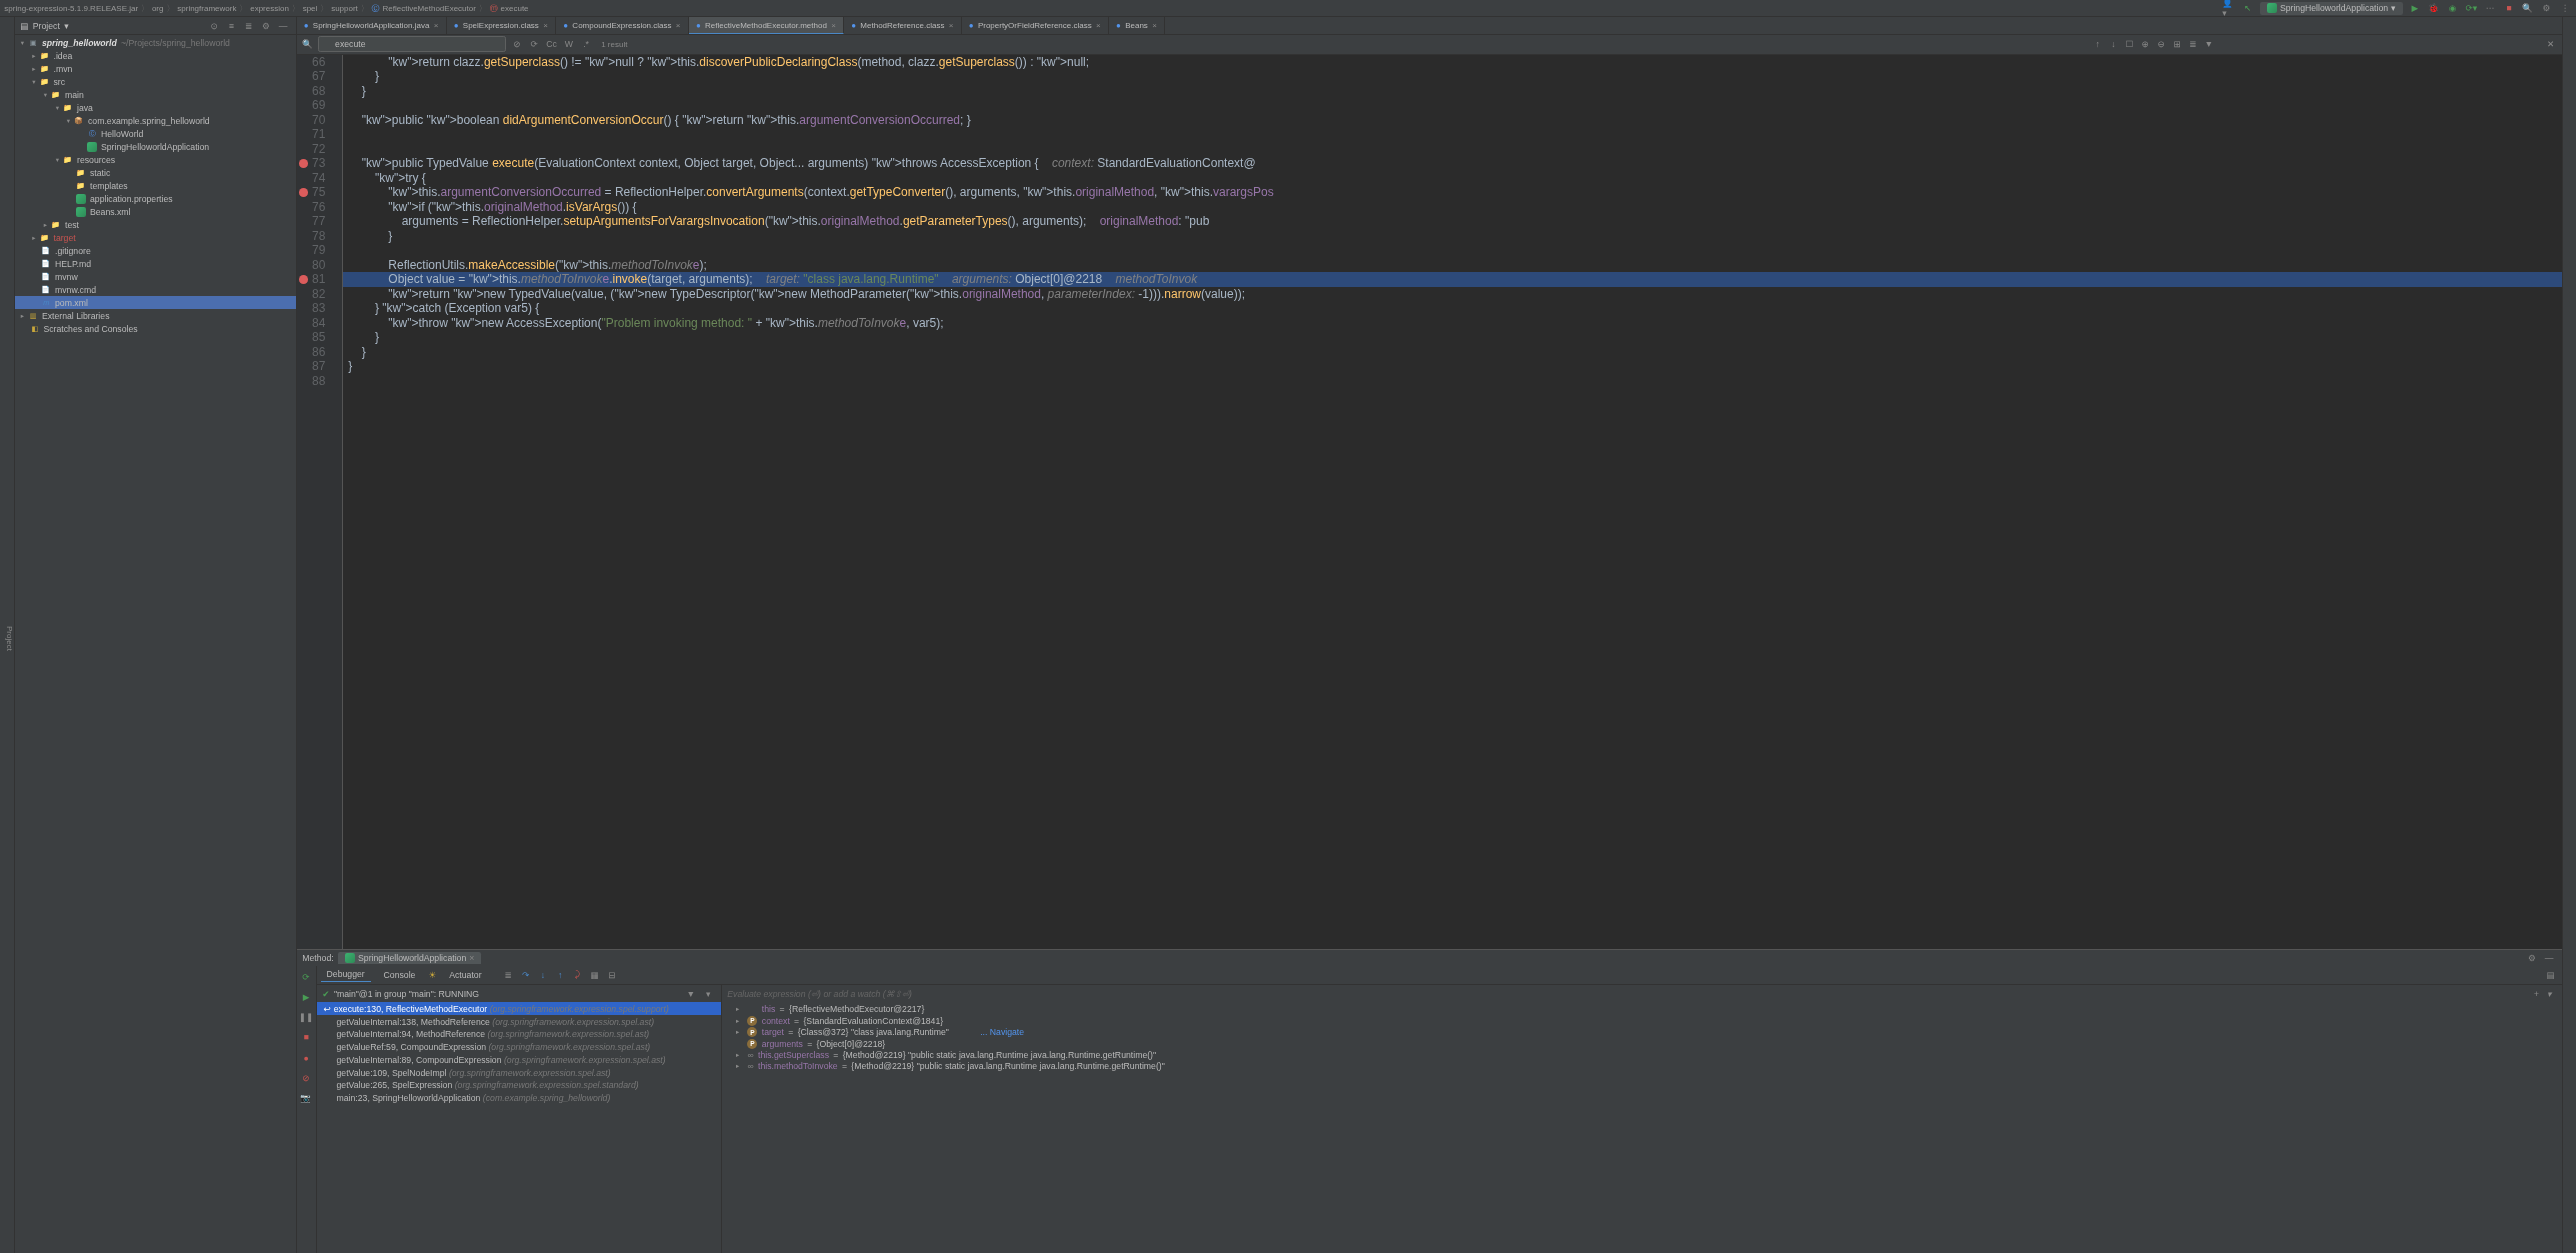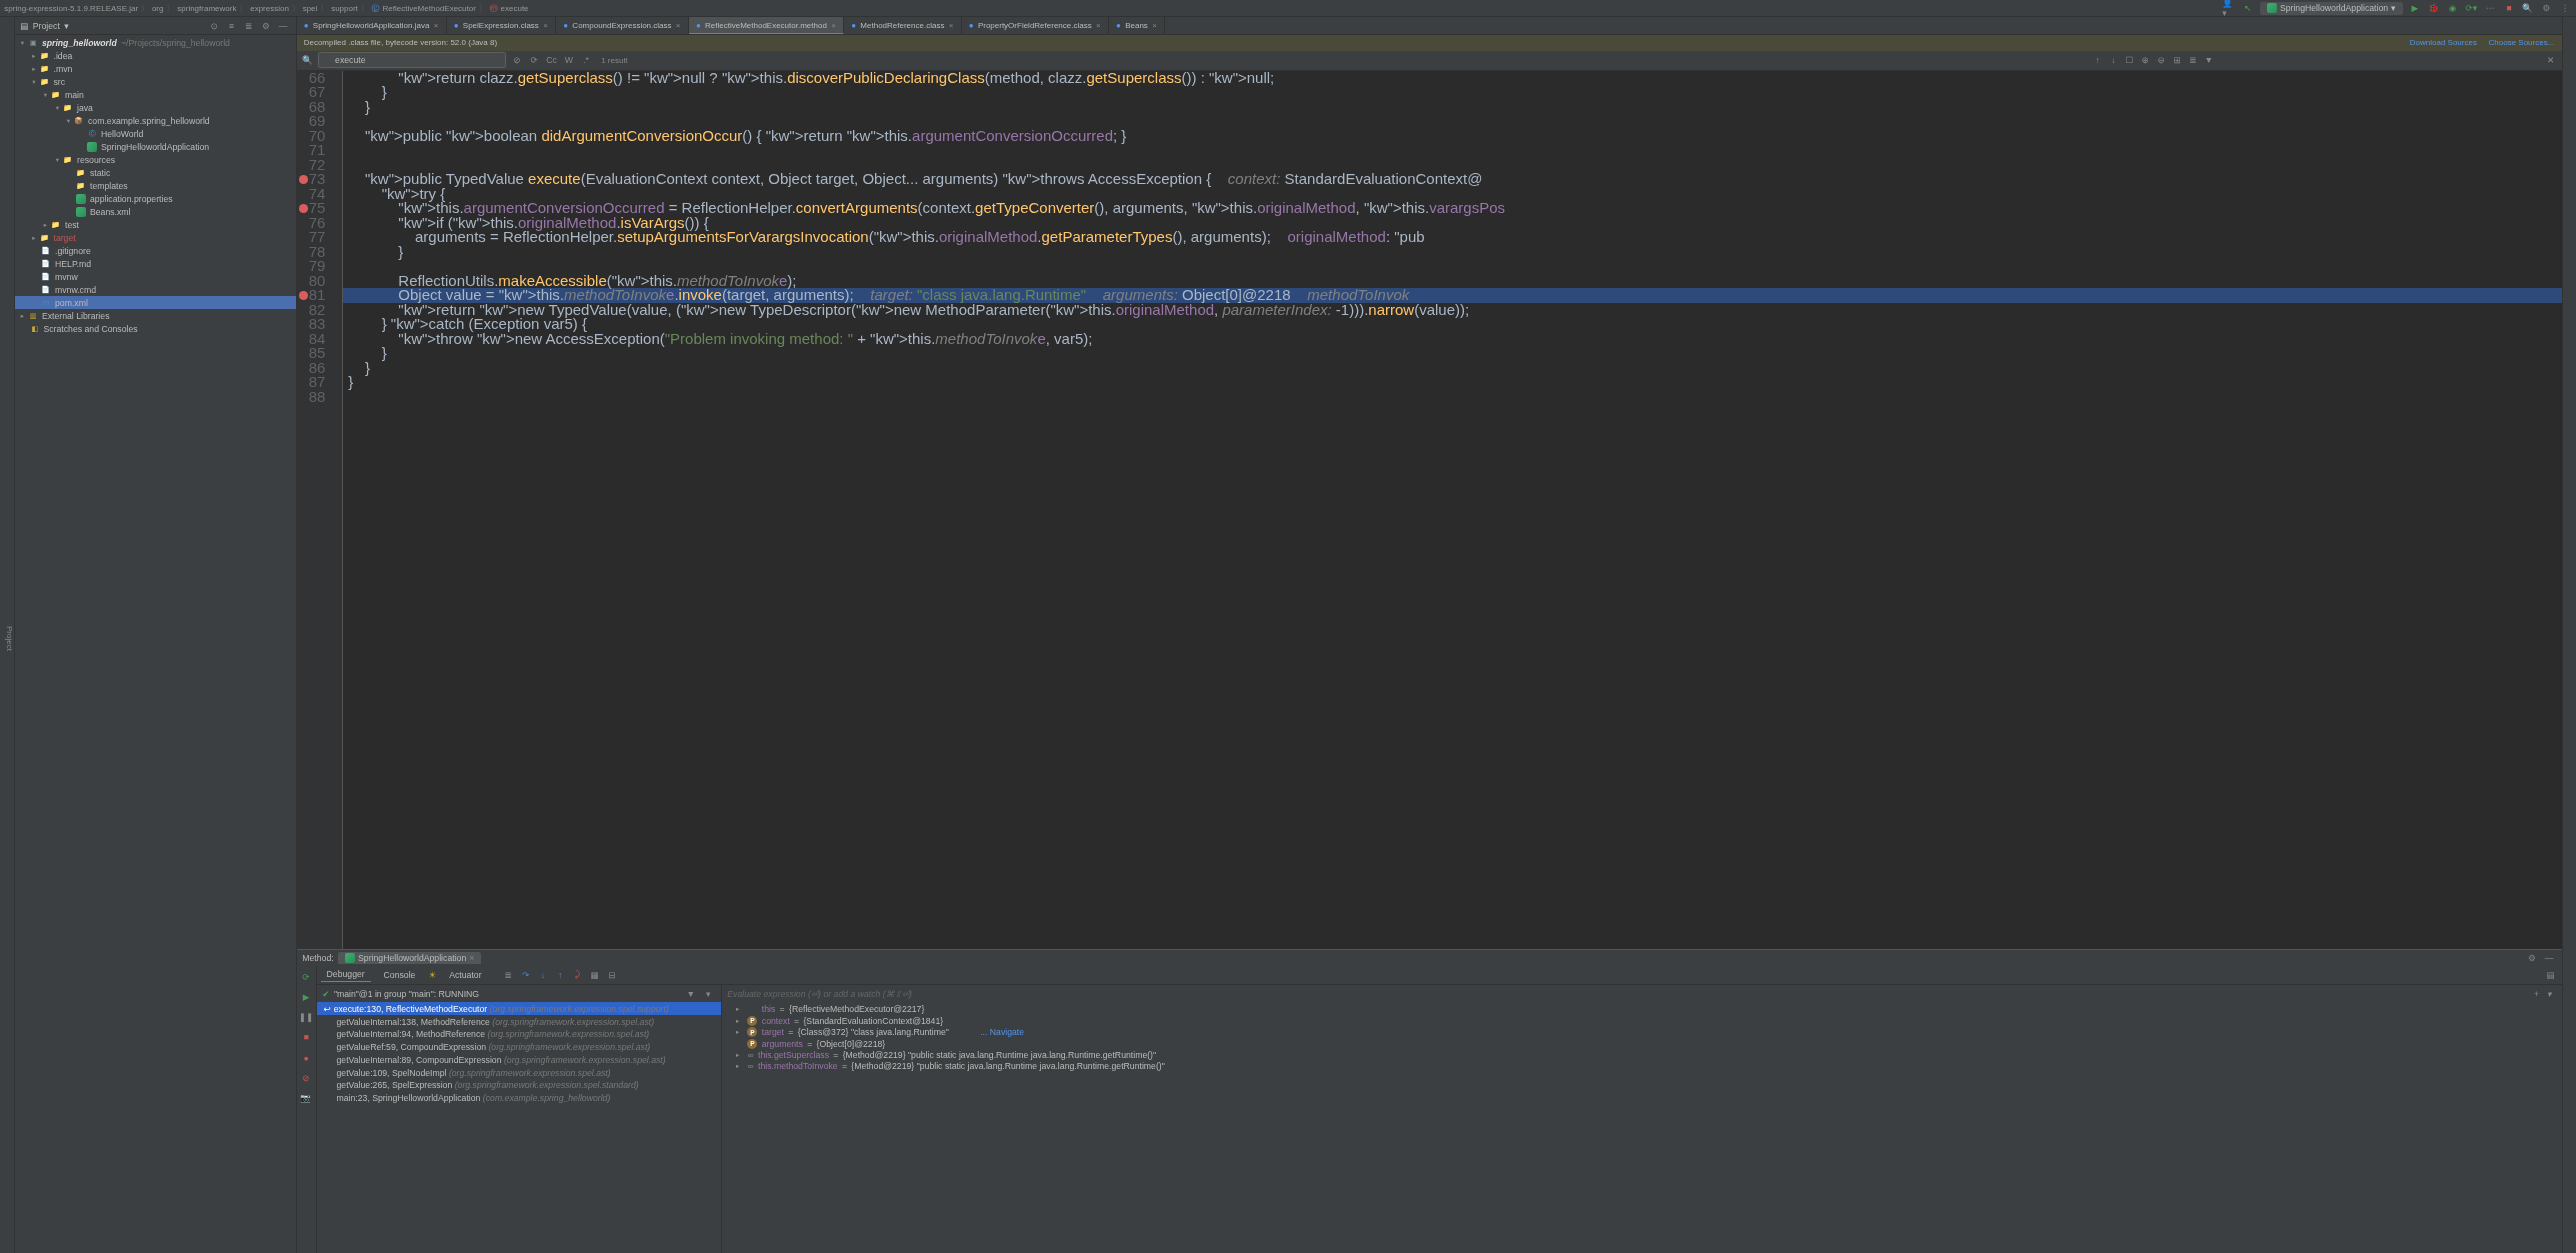--- a/index.html
+++ b/index.html
@@ -32,21 +32,21 @@
 .tab { display: flex; align-items: center; padding: 0 7.2px; gap: 4.3px; border-right: 0.7px solid #323232; cursor: pointer; font-size: 8px; color: #bbb; }
 .tab.active { background: #4e5254; border-bottom: 1.4px solid #4a88c7; }
 .tab-close { color: #888; cursor: pointer; }
 .decompile-bar { height: 16px; background: #4a4a3a; display: flex; align-items: center; padding: 0 7.2px; justify-content: space-between; font-size: 8px; color: #bbb; }
 .decompile-links { display: flex; gap: 11.6px; }
 .decompile-links span { color: #5394ec; cursor: pointer; }
 .search-bar { height: 20px; background: #3c3f41; display: flex; align-items: center; padding: 0 4.3px; gap: 4.3px; border-bottom: 0.7px solid #323232; }
 .search-input { flex: 0 0 188px; background: #45494a; border: 0.7px solid #5e6060; color: #bbb; padding: 1.4px 14.5px 1.4px 16px; height: 16px; border-radius: 2.2px; font-size: 8.7px; }
 .search-results { color: #888; font-size: 8px; margin-left: 4.3px; }
 .search-icons { display: flex; gap: 2.9px; }
-.code-editor { flex: 1; display: flex; font-family: "JetBrains Mono", "Consolas", monospace; font-size: 15px; line-height: 14.5px; overflow: auto; position: relative; }
+.code-editor { flex: 1; display: flex; font-family: "JetBrains Mono", "Consolas", monospace; font-size: 12px; line-height: 14.5px; overflow: auto; position: relative; }
 .gutter-col { width: 36px; background: #313335; text-align: right; color: #606366; padding-right: 7.2px; user-select: none; }
 .gutter-col .ln { height: 14.5px; position: relative; }
 .bp { position: absolute; left: 2.9px; top: 2.9px; width: 8.7px; height: 8.7px; background: #db5c5c; border-radius: 50%; }
 .fold-col { width: 10px; background: #313335; border-right: 0.7px solid #555; }
 .code-lines { flex: 1; white-space: pre; color: #a9b7c6; }
 .code-lines .line { height: 14.5px; padding-left: 5.8px; }
 .code-lines .line.hl { background: #2d4a7a; }
 .str { color: #6a8759; }
 .fn { color: #ffc66d; }
 .cm { color: #808080; font-style: italic; }
@@ -289,27 +289,20 @@
           <span style="color:#5394ec">●</span>
           <span>PropertyOrFieldReference.class</span>
           <span class="tab-close">×</span>
         </div>
         <div class="tab">
           <span style="color:#5394ec">●</span>
           <span>Beans</span>
           <span class="tab-close">×</span>
         </div>
       </div>
-    <div class="decompile-bar">
-      <span>Decompiled .class file, bytecode version: 52.0 (Java 8)</span>
-      <div class="decompile-links">
-        <span>Download Sources</span>
-        <span>Choose Sources...</span>
-      </div>
-    </div>
     <div class="search-bar">
       <span class="icon-btn">🔍</span>
       <input class="search-input" value="execute" style="">
       <span class="icon-btn">⊘</span>
       <span class="icon-btn">⟳</span>
       <span class="icon-btn">Cc</span>
       <span class="icon-btn">W</span>
       <span class="icon-btn">.*</span>
       <span class="search-results">1 result</span>
       <div class="search-icons" style="margin-left:auto">

